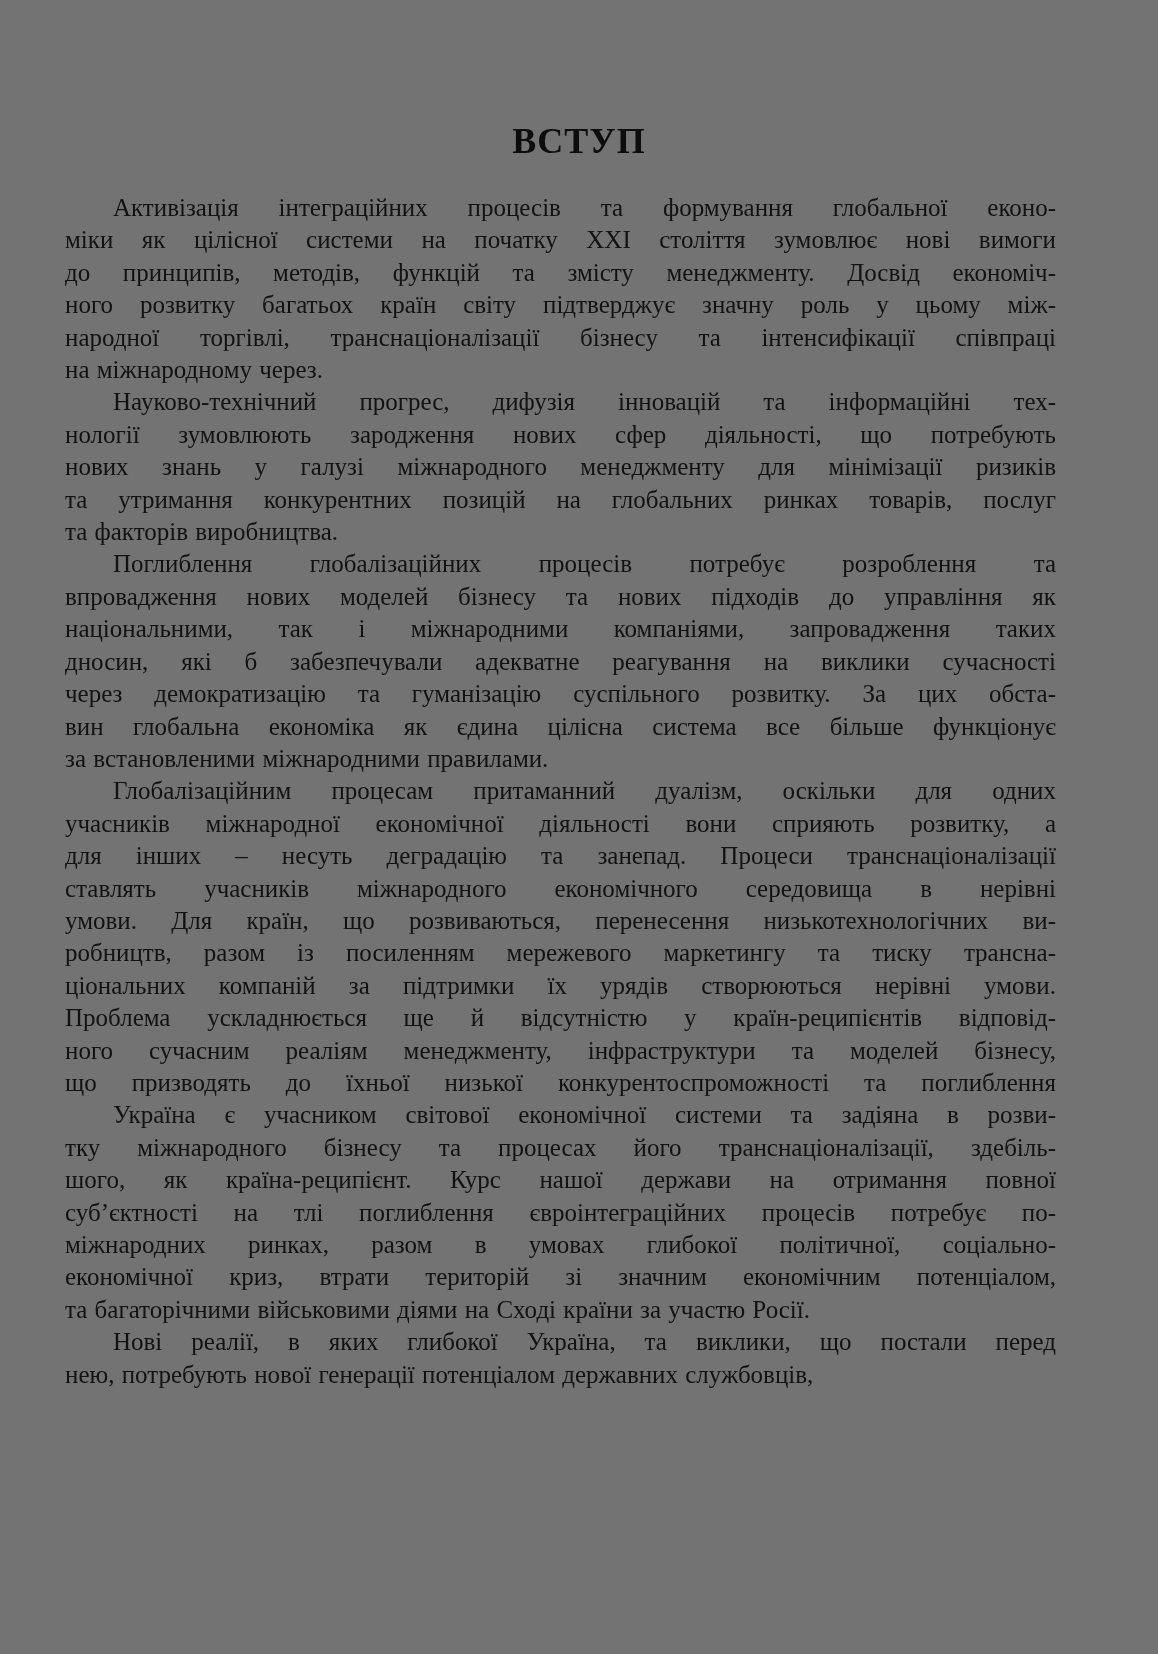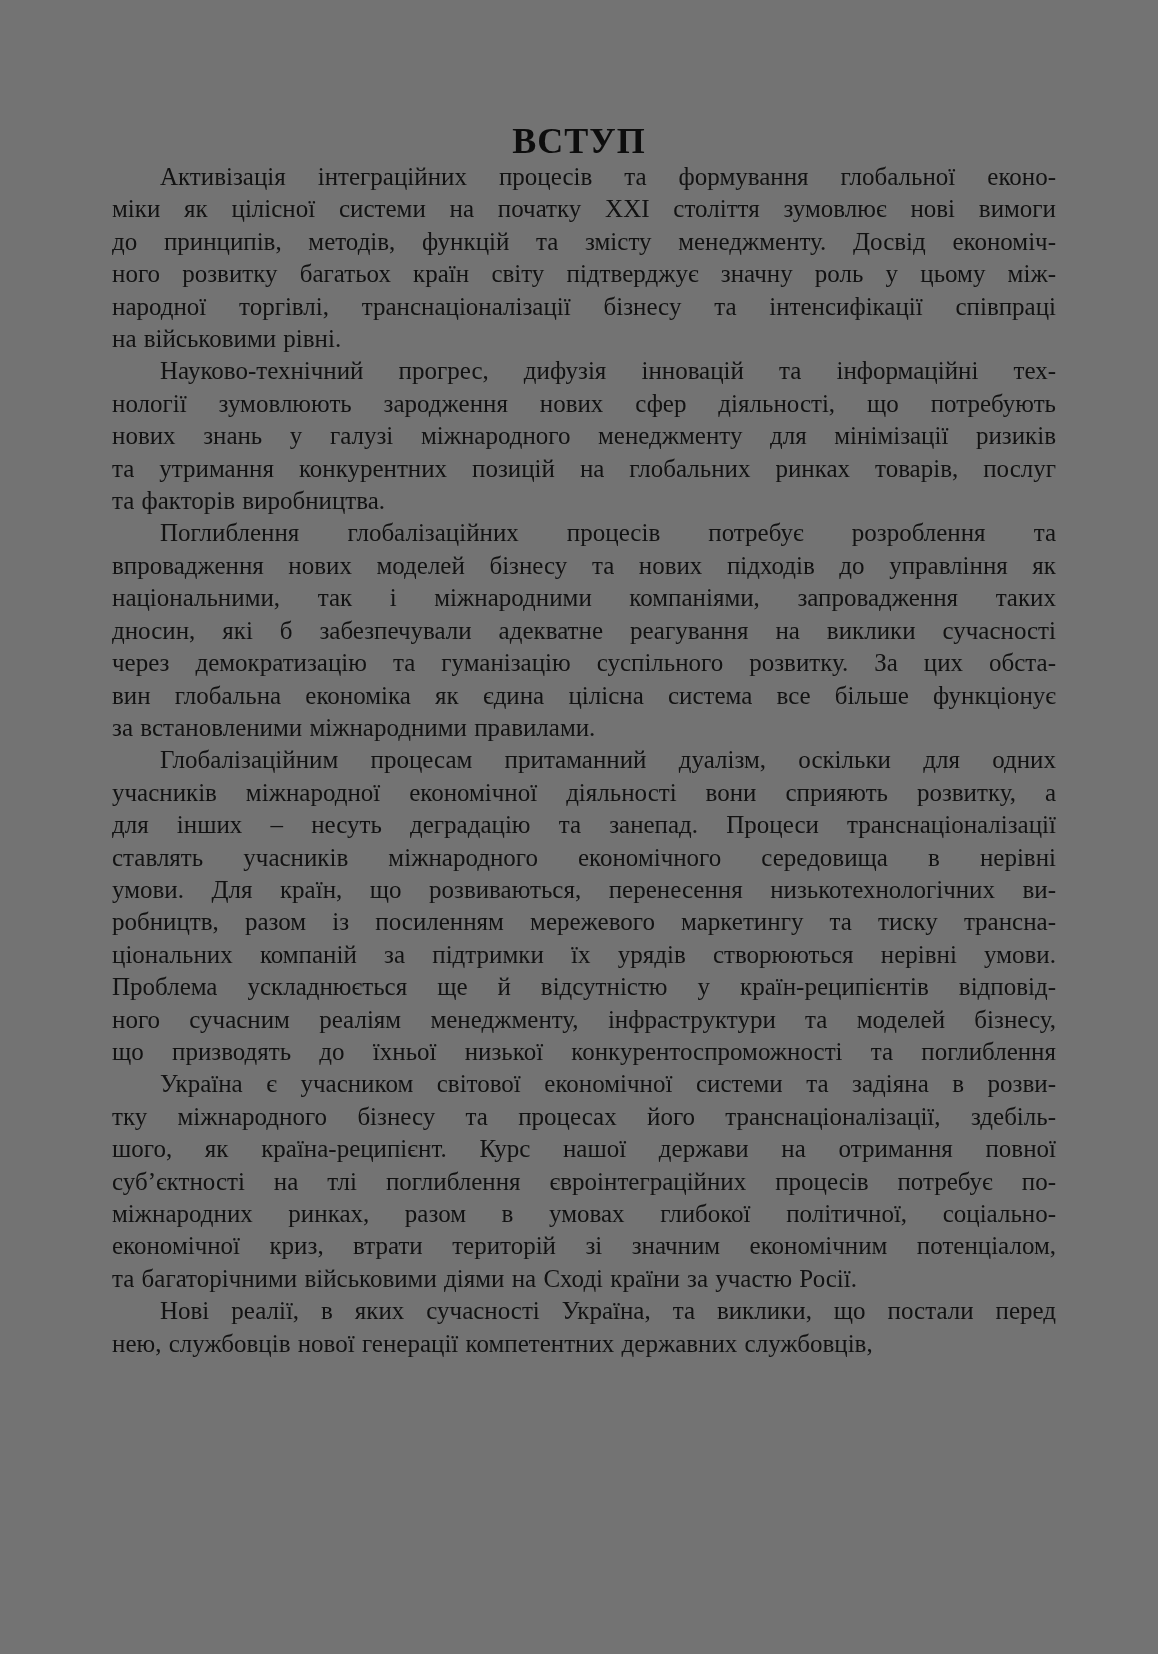--- a/index.html
+++ b/index.html
@@ -20,21 +20,22 @@
     margin: 0;
     padding-top: 121px;
     text-align: center;
     font-size: 36px;
     line-height: 40px;
     font-weight: bold;
     letter-spacing: 1px;
     color: #0d0d0d;
   }
   .body-text {
-    padding-left: 112px;
+    margin-top: 31px;
+    padding-left: 65px;
     padding-right: 102px;
   }
   .paragraph {
     margin: 0;
   }
   .ln {
     font-size: 25px;
     line-height: 32.4px;
     text-align: justify;
     text-align-last: justify;
@@ -56,21 +57,21 @@
   <h1 class="page-title">ВСТУП</h1>
 
   <div class="body-text">
 
     <div class="paragraph">
       <div class="ln ln-first">Активізація інтеграційних процесів та формування глобальної еконо-</div>
       <div class="ln">міки як цілісної системи на початку XXI століття зумовлює нові вимоги</div>
       <div class="ln">до принципів, методів, функцій та змісту менеджменту. Досвід економіч-</div>
       <div class="ln">ного розвитку багатьох країн світу підтверджує значну роль у цьому між-</div>
       <div class="ln">народної торгівлі, транснаціоналізації бізнесу та інтенсифікації співпраці</div>
-      <div class="ln ln-end">на військовими рівні.</div>
+      <div class="ln ln-end">на міжнародному через.</div>
     </div>
 
     <div class="paragraph">
       <div class="ln ln-first">Науково-технічний прогрес, дифузія інновацій та інформаційні тех-</div>
       <div class="ln">нології зумовлюють зародження нових сфер діяльності, що потребують</div>
       <div class="ln">нових знань у галузі міжнародного менеджменту для мінімізації ризиків</div>
       <div class="ln">та утримання конкурентних позицій на глобальних ринках товарів, послуг</div>
       <div class="ln ln-end">та факторів виробництва.</div>
     </div>
 
@@ -101,18 +102,18 @@
       <div class="ln ln-first">Україна є учасником світової економічної системи та задіяна в розви-</div>
       <div class="ln">тку міжнародного бізнесу та процесах його транснаціоналізації, здебіль-</div>
       <div class="ln">шого, як країна-реципієнт. Курс нашої держави на отримання повної</div>
       <div class="ln">суб’єктності на тлі поглиблення євроінтеграційних процесів потребує по-</div>
       <div class="ln">міжнародних ринках, разом в умовах глибокої політичної, соціально-</div>
       <div class="ln">економічної криз, втрати територій зі значним економічним потенціалом,</div>
       <div class="ln ln-end">та багаторічними військовими діями на Сході країни за участю Росії.</div>
     </div>
 
     <div class="paragraph">
-      <div class="ln ln-first">Нові реалії, в яких сучасності Україна, та виклики, що постали перед</div>
-      <div class="ln ln-end">нею, службовців нової генерації компетентних державних службовців,</div>
+      <div class="ln ln-first">Нові реалії, в яких глибокої Україна, та виклики, що постали перед</div>
+      <div class="ln ln-end">нею, потребують нової генерації потенціалом державних службовців,</div>
     </div>
 
   </div>
 </div>
 
 </body></html>

